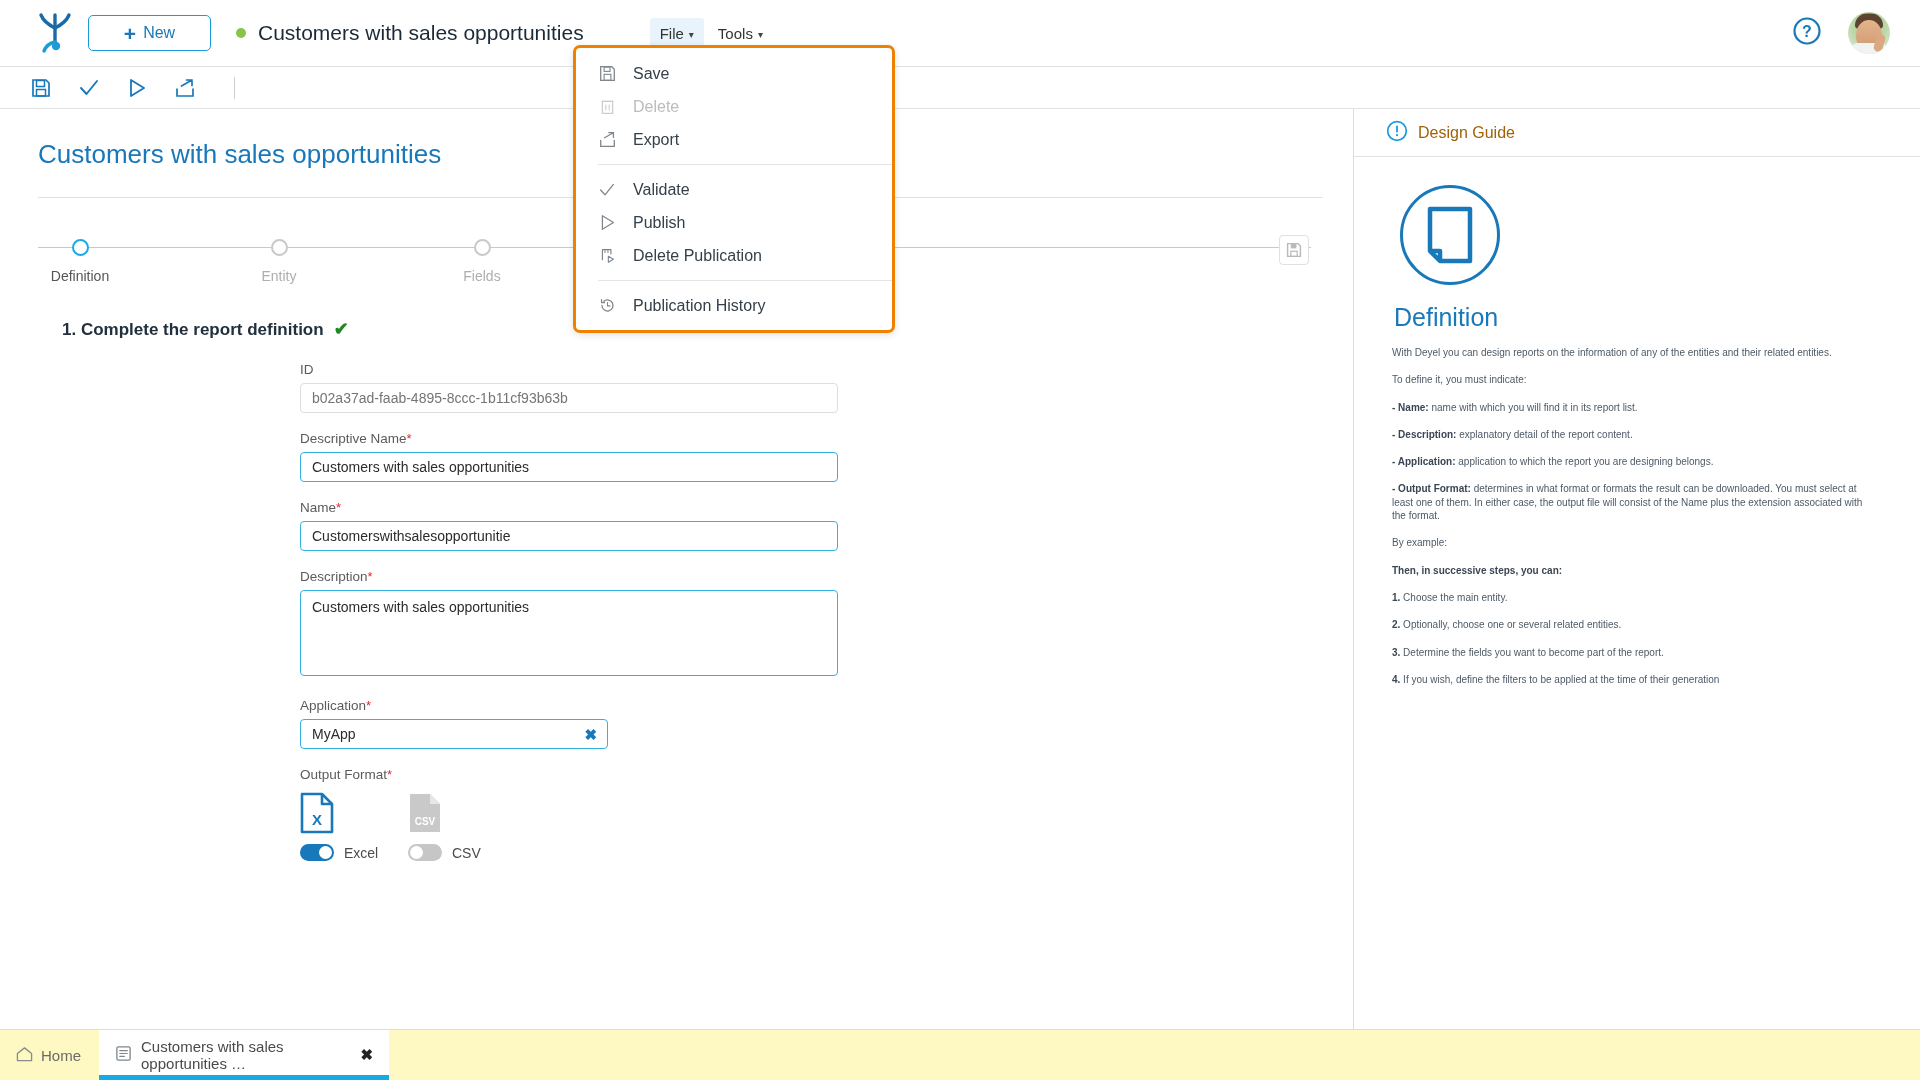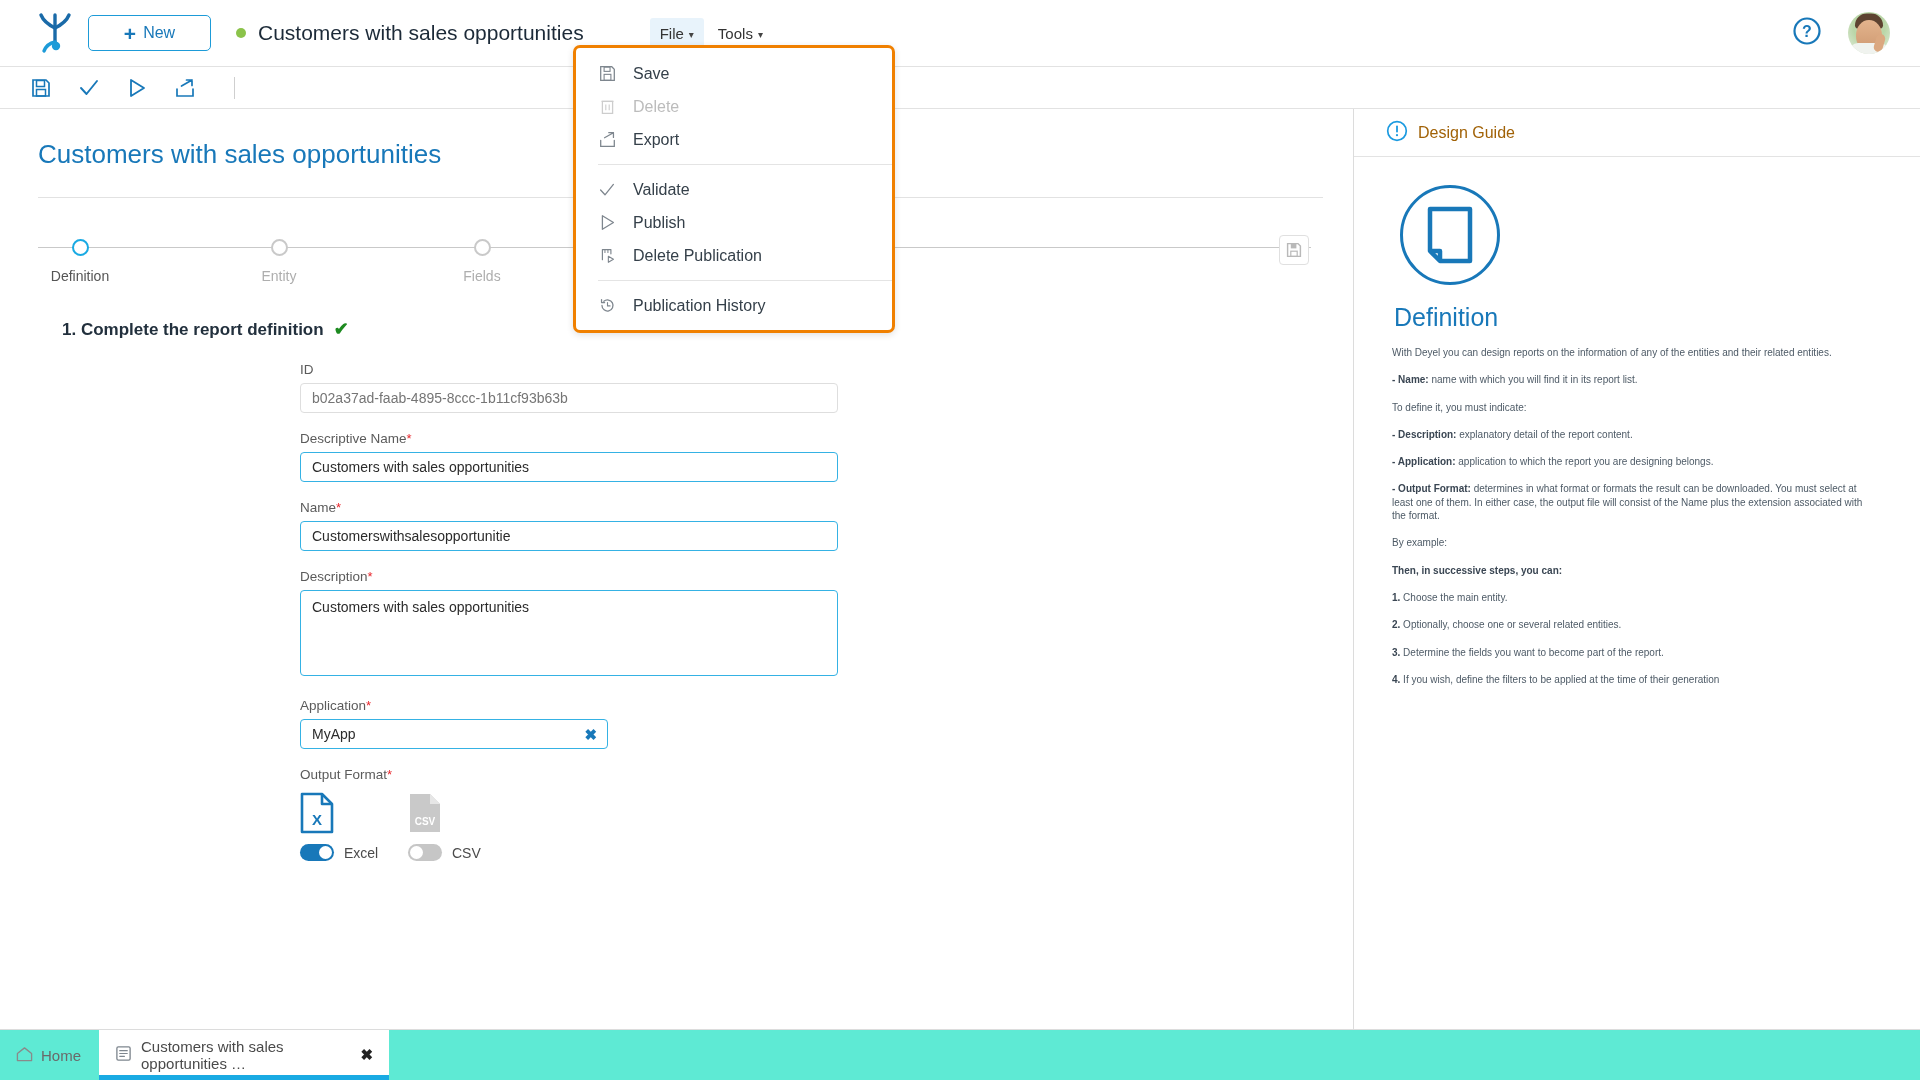--- a/index.html
+++ b/index.html
@@ -177,21 +177,21 @@
   }
   .guide-h2 { color:#1878b9; font-size: 25px; margin: 18px 0 14px 2px; }
   .guide-p {
     font-size: 10px; color:#4d5a66; line-height: 1.33; margin-bottom: 14px;
   }
   .guide-p b { color:#3a4653; }
 
   
   .taskbar {
     position:absolute; bottom:0; left:0; width:1920px; height: 51px;
-    background:#5eead4; border-top:1px solid #dcdcdc; display:flex; align-items:flex-end;
+    background:#fef9c3; border-top:1px solid #dcdcdc; display:flex; align-items:flex-end;
   }
   .tb-home {
     display:flex; align-items:center; gap:8px; height: 50px; padding: 0 18px 0 16px;
     font-size: 15px; color:#6a6a6a; cursor:pointer;
   }
   .tb-tab {
     position:relative; display:flex; align-items:center; gap:9px;
     height: 50px; padding: 0 16px; background:#fff; cursor:pointer;
     font-size: 15px; color:#4a4a4a; max-width: 290px;
   }
@@ -423,22 +423,22 @@
     <div class="guide-body">
       <div class="guide-circle">
         <svg width="52" height="58" viewBox="0 0 52 58">
           <path d="M6 3 h40 v52 H16 L6 45 Z" fill="none" stroke="#1878b9" stroke-width="4.5" stroke-linejoin="round"></path>
           <path d="M6 45 h10 v10" fill="none" stroke="#1878b9" stroke-width="4.5" stroke-linejoin="round"></path>
         </svg>
       </div>
       <div class="guide-h2">Definition</div>
 
       <div class="guide-p"><span>With Deyel you can design reports on the information of any of the entities and their related entities.</span></div>
+      <div class="guide-p"><span>To define it, you must indicate:</span></div>
       <div class="guide-p"><b>- Name:</b><span> name with which you will find it in its report list.</span></div>
-      <div class="guide-p"><span>To define it, you must indicate:</span></div>
       <div class="guide-p"><b>- Description:</b><span> explanatory detail of the report content.</span></div>
       <div class="guide-p"><b>- Application:</b><span> application to which the report you are designing belongs.</span></div>
       <div class="guide-p"><b>- Output Format:</b><span> determines in what format or formats the result can be downloaded. You must select at least one of them. In either case, the output file will consist of the Name plus the extension associated with the format.</span></div>
       <div class="guide-p"><span>By example:</span></div>
       <div class="guide-p"><b>Then, in successive steps, you can:</b><span></span></div>
       <div class="guide-p"><b>1.</b><span> Choose the main entity.</span></div>
       <div class="guide-p"><b>2.</b><span> Optionally, choose one or several related entities.</span></div>
       <div class="guide-p"><b>3.</b><span> Determine the fields you want to become part of the report.</span></div>
       <div class="guide-p"><b>4.</b><span> If you wish, define the filters to be applied at the time of their generation</span></div>
     </div>

